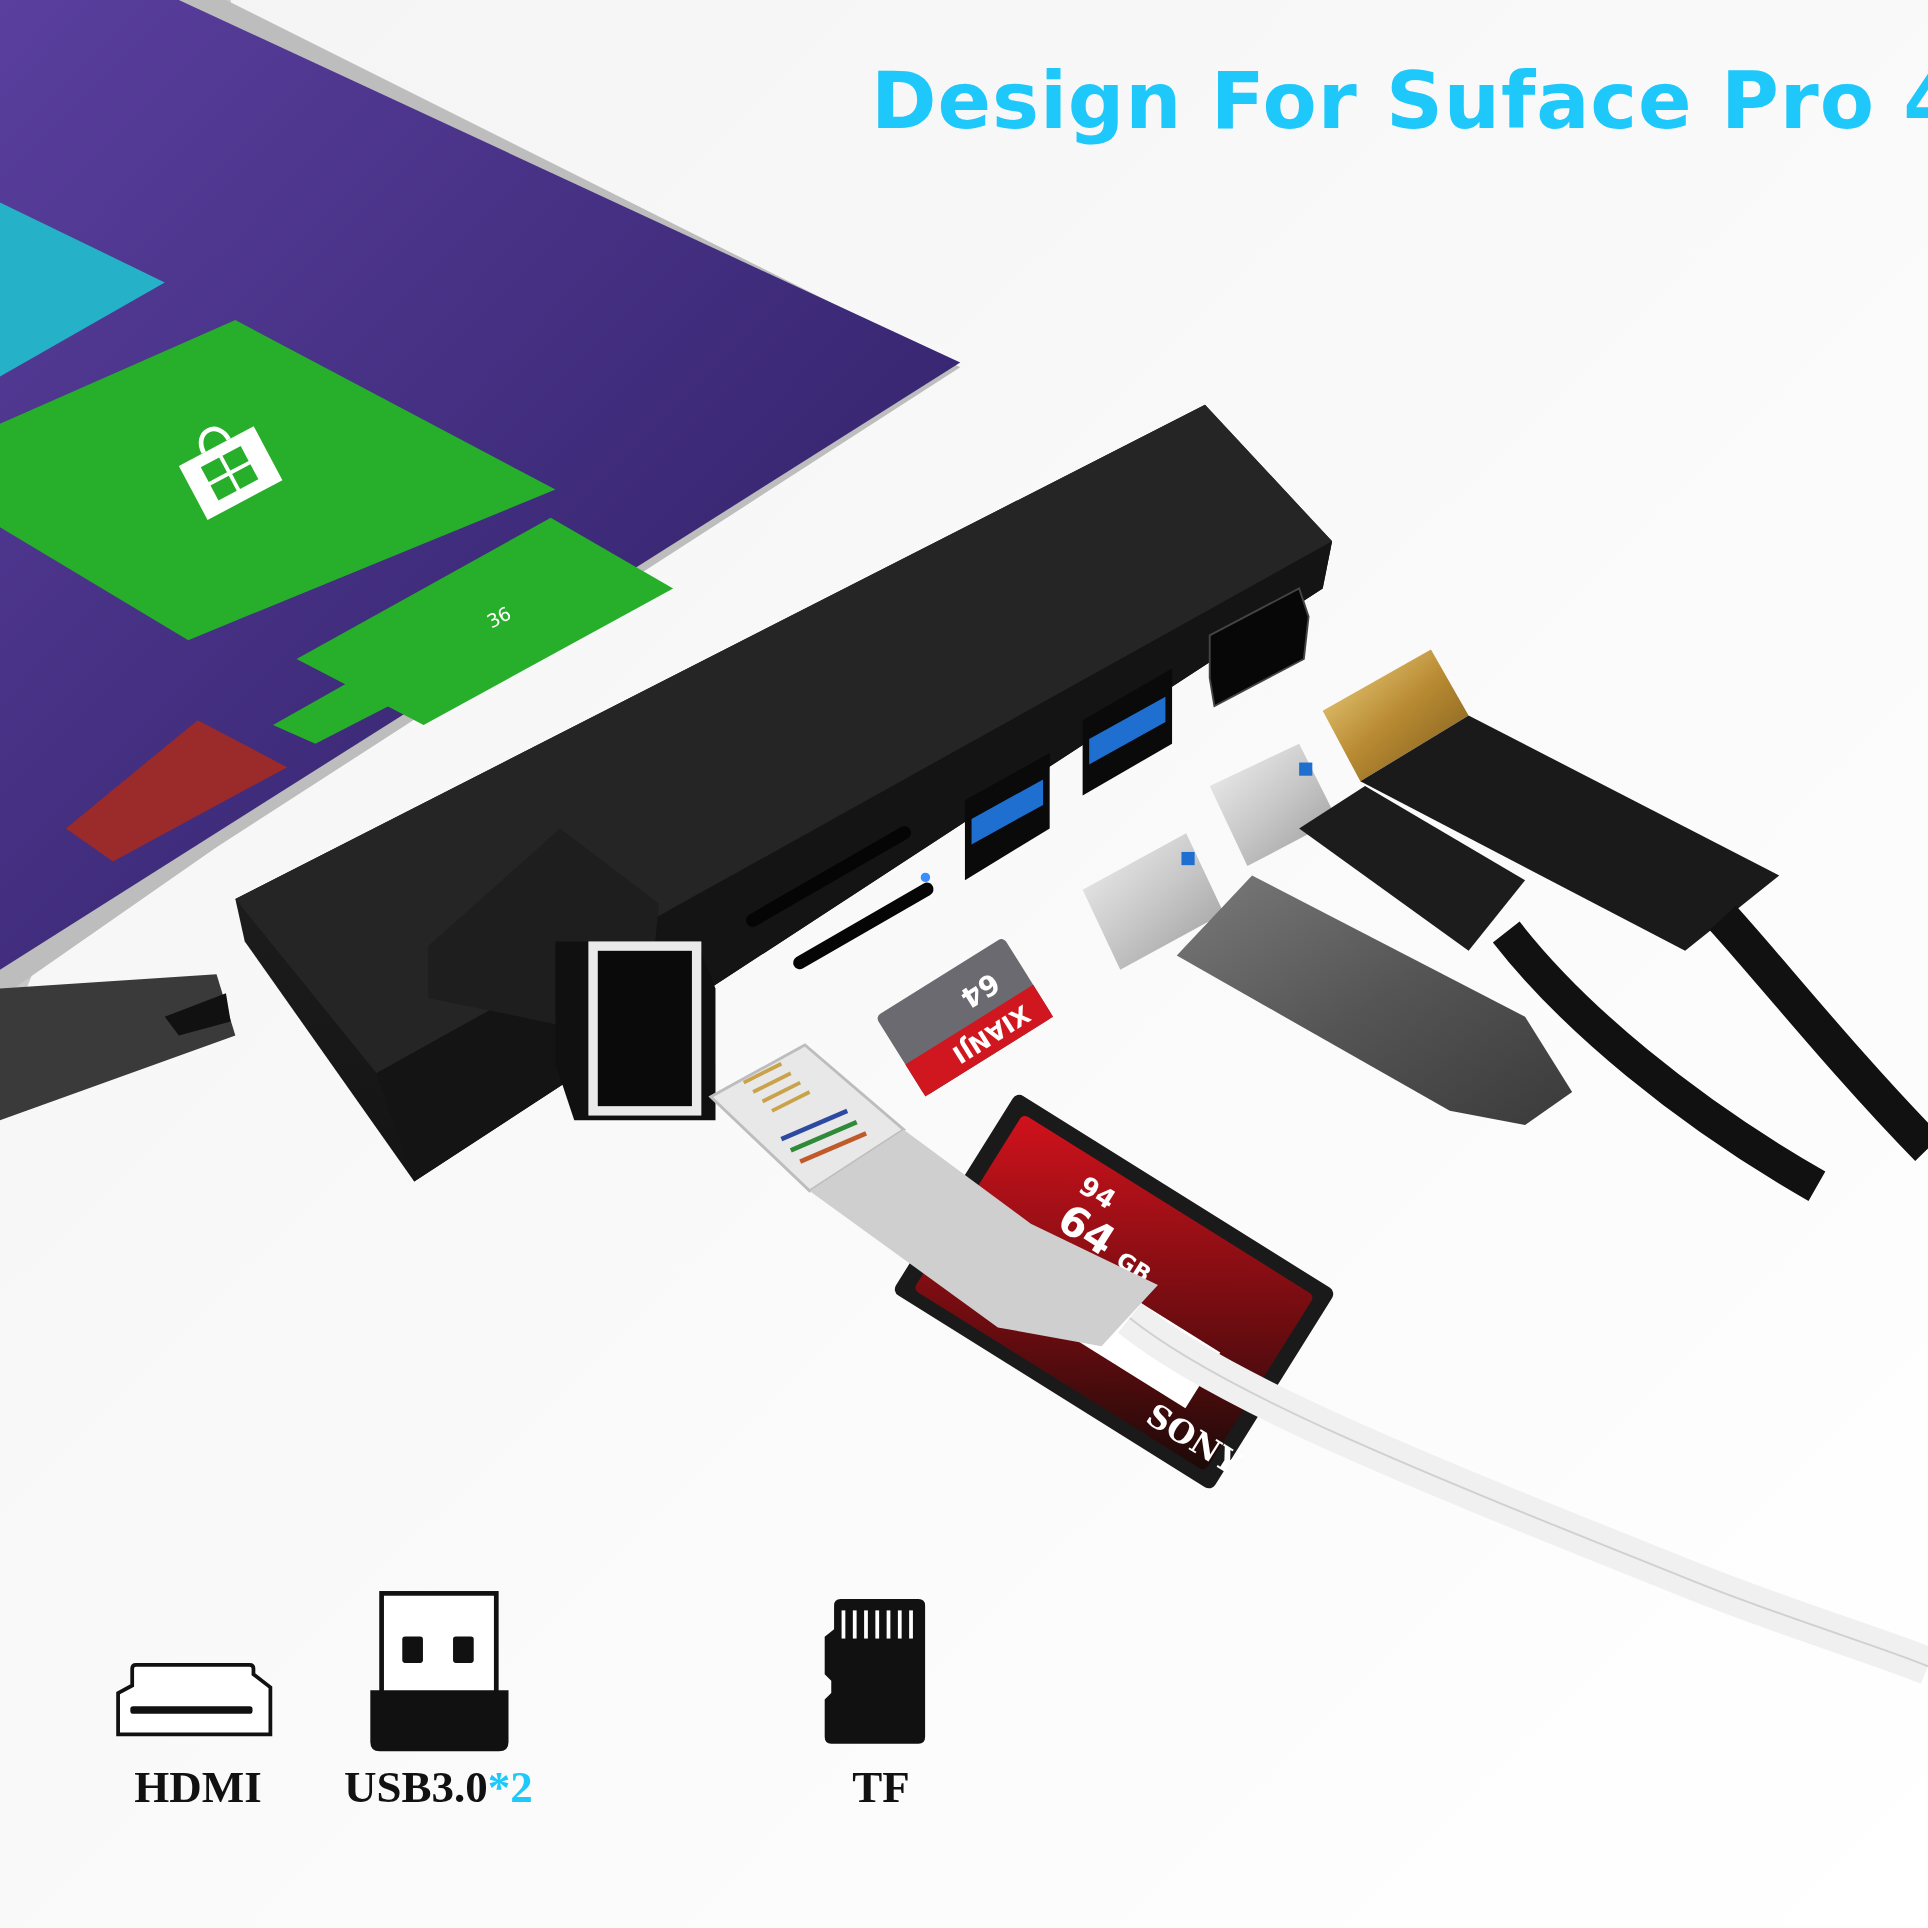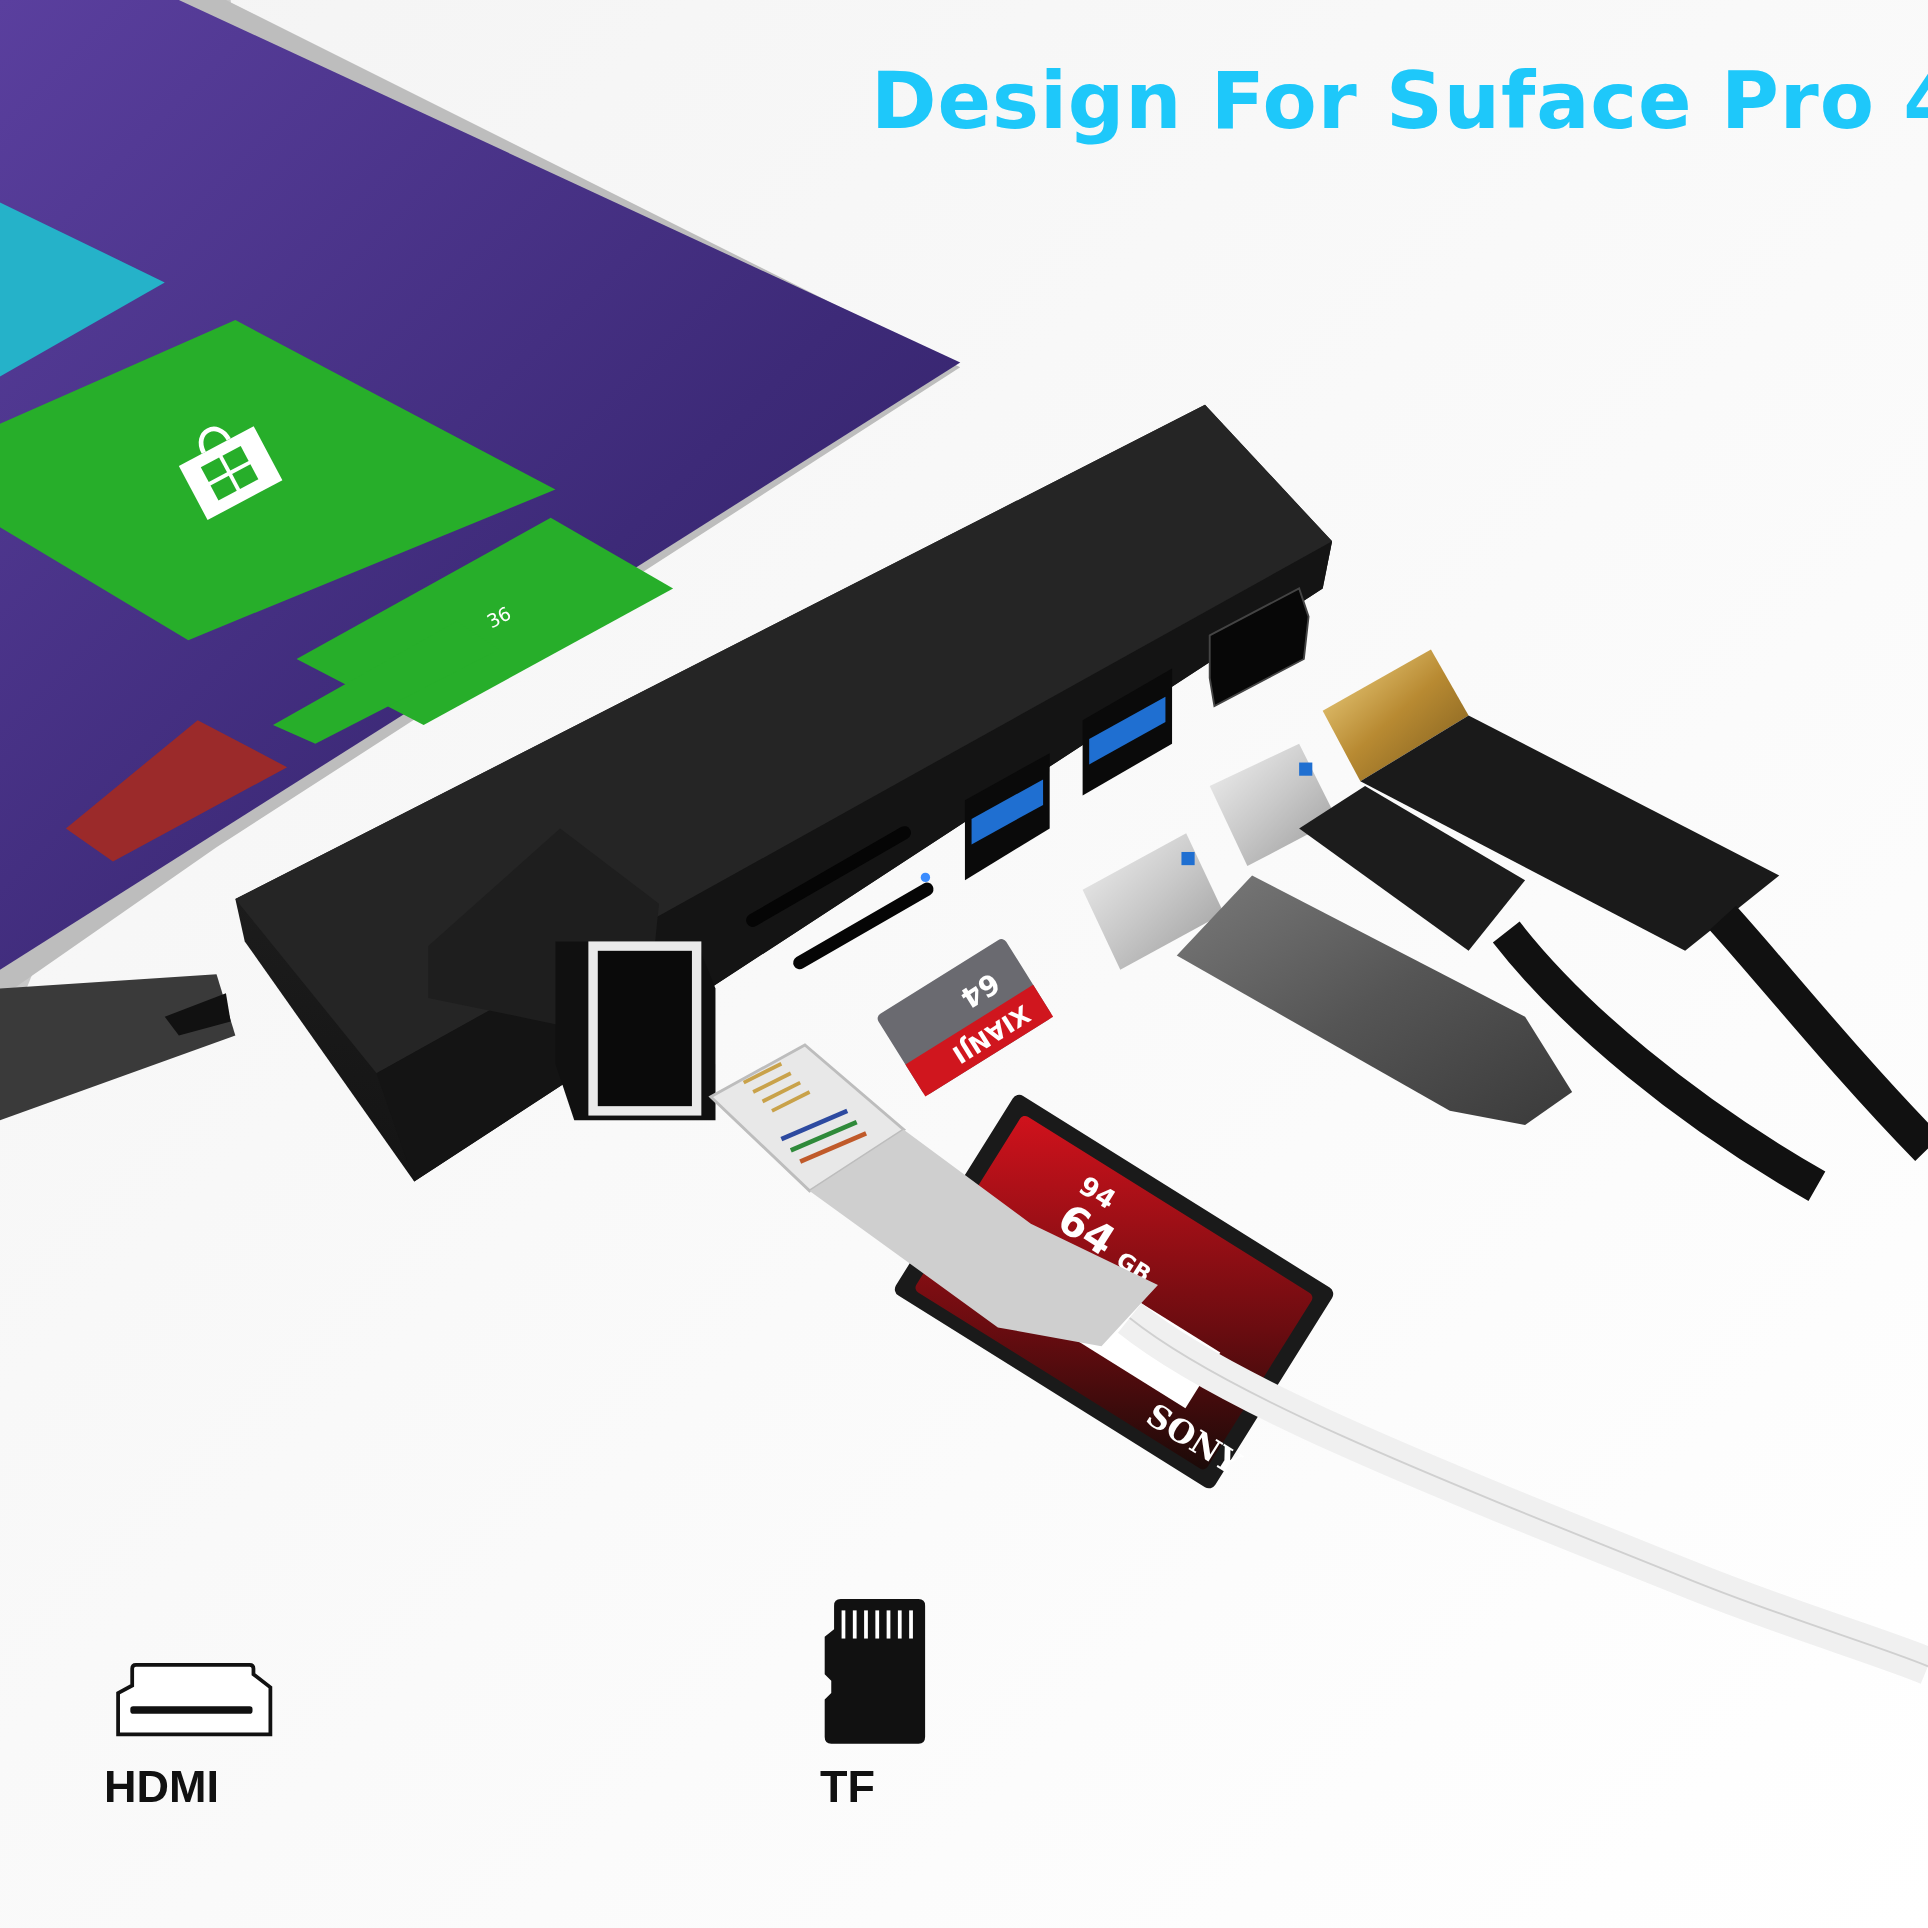--- a/index.html
+++ b/index.html
@@ -7,22 +7,22 @@
   .scene { position: absolute; left: 0; top: 0; width: 1928px; height: 1928px; }
   .headline {
     position: absolute; left: 871px; top: 55px; width: 998px; text-align: right;
     font-family: "DejaVu Sans", sans-serif; font-weight: bold; font-size: 79px; letter-spacing: 0.9px;
     color: #1ec8fa; white-space: nowrap;
   }
   .ports { position: absolute; left: 104px; top: 1563px; width: 1092px; height: 282px; }
   .port { position: absolute; top: 0; height: 282px; }
   .port svg { position: absolute; left: 0; top: 0; }
   .port-label {
-    position: absolute; top: 198px; left: 0; width: 100%; 
-    font-family: Liberation Sans, sans-serif; font-weight: bold; font-size: 45px; color: #111111; white-space: nowrap;
+    position: absolute; top: 198px; left: 0; width: 100%; text-align: center;
+    font-family: Liberation Serif, serif; font-weight: bold; font-size: 45px; color: #111111; white-space: nowrap;
   }
   .accent { color: #1ec8fa; }
 </style>
 </head>
 <body>
 
 <svg class="scene" width="1928" height="1928" viewBox="0 0 2048 2048" xmlns="http://www.w3.org/2000/svg">
   <defs>
     <linearGradient id="bgGrad" x1="0" y1="0" x2="1" y2="1">
       <stop offset="0" stop-color="#f4f4f4"></stop>
@@ -175,20 +175,29 @@
 
 <div class="ports">
   <div class="port" style="left:0;width:188px;">
     <svg width="188" height="198" viewBox="0 0 200 210">
       <path d="M25,130 L25,112 Q25,108 29,108 L150,108 Q154,108 154,112 L154,118 L172,132 L172,182 L10,182 L10,138 Z" fill="#fff" stroke="#111" stroke-width="4" transform="translate(5,0)"></path>
       <rect x="28" y="152" width="130" height="8" rx="3" fill="#111"></rect>
     </svg>
     <div class="port-label"><span>HDMI</span></div>
   </div>
 
+  <div class="port" style="left:240px;width:188px;">
+    <svg width="188" height="198" viewBox="0 0 200 210">
+      <rect x="40" y="32" width="122" height="120" fill="#fff" stroke="#111" stroke-width="5"></rect>
+      <rect x="62" y="78" width="22" height="28" rx="3" fill="#111"></rect>
+      <rect x="116" y="78" width="22" height="28" rx="3" fill="#111"></rect>
+      <path d="M28,135 L175,135 L175,190 Q175,200 165,200 L38,200 Q28,200 28,190 Z" fill="#111"></path>
+    </svg>
+    <div class="port-label"><span>USB3.0</span><span class="accent">*2</span></div>
+  </div>
 
 
   <div class="port" style="left:716px;width:122px;">
     <svg width="122" height="198" viewBox="0 0 130 210">
       <path d="M15,45 Q15,38 22,38 L105,38 Q112,38 112,45 L112,185 Q112,192 105,192 L12,192 Q5,192 5,185 L5,145 L12,138 L12,125 L5,118 L5,78 L15,70 Z" fill="#111"></path>
       <g fill="#fff">
         <rect x="23" y="50" width="4" height="30"></rect>
           <rect x="35" y="50" width="4" height="30"></rect>
         <rect x="47" y="50" width="4" height="30"></rect>
           <rect x="59" y="50" width="4" height="30"></rect>

